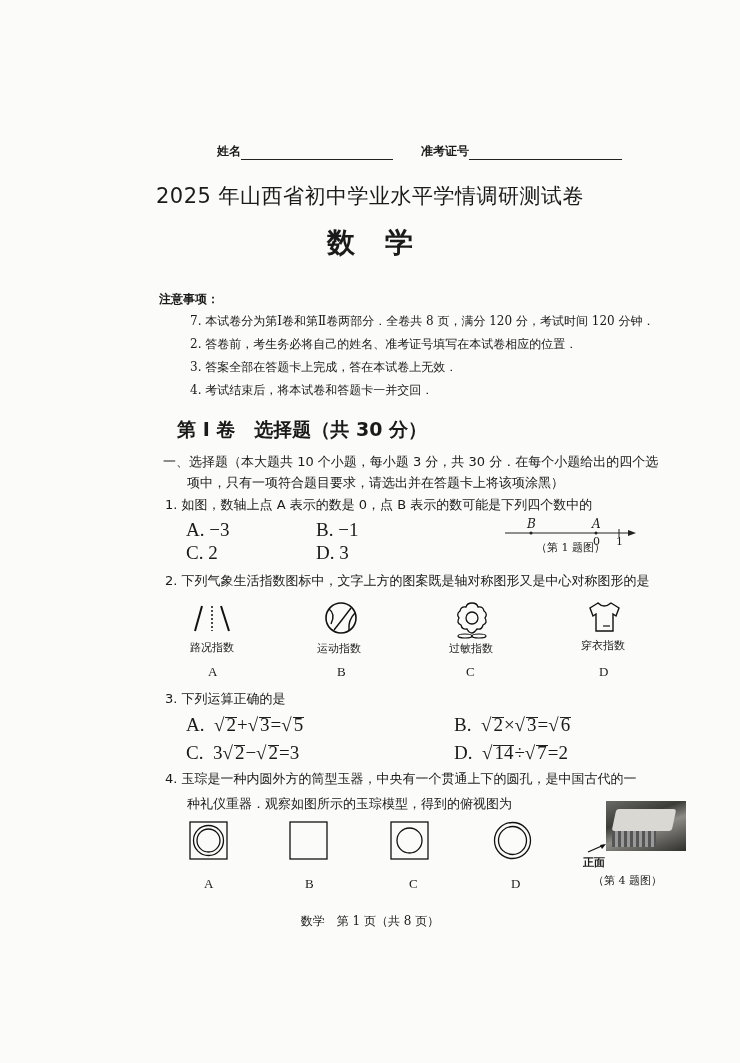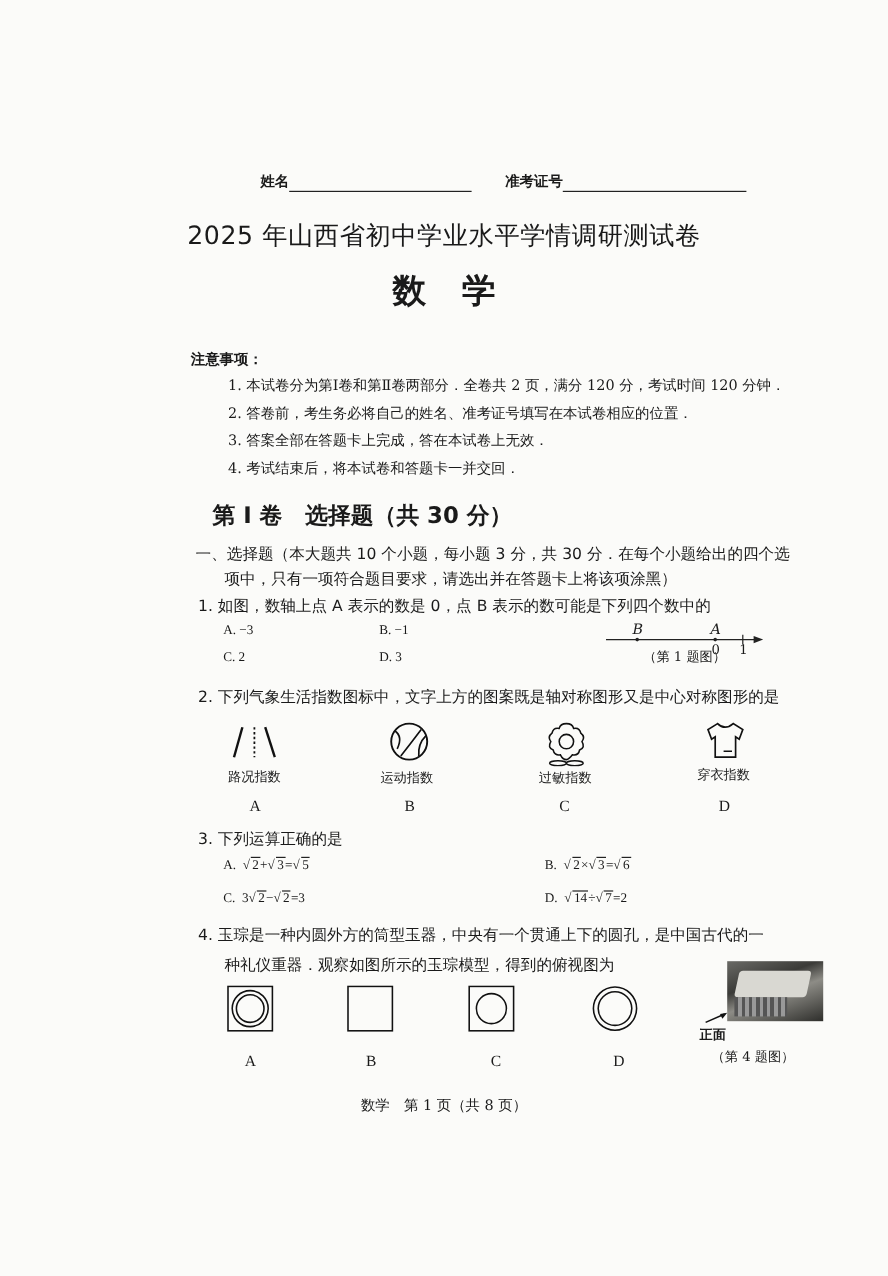--- a/index.html
+++ b/index.html
@@ -8,41 +8,41 @@
   .abs{position:absolute;}
   .hdr-fields{top:143px;left:217px;font-size:12px;display:flex;align-items:flex-end;font-weight:bold;}
   .hdr-fields .line{display:inline-block;border-bottom:1px solid #222;height:13px;}
   .title{top:182px;left:0;width:740px;text-align:center;font-family:"DejaVu Sans","Liberation Sans",sans-serif;font-size:21px;letter-spacing:0.5px;}
   .subject{top:224px;left:0;width:740px;text-align:center;font-family:"DejaVu Sans",sans-serif;font-size:28px;font-weight:bold;letter-spacing:30px;text-indent:30px;}
   .notice-title{top:291px;left:159px;font-size:12px;font-weight:bold;font-family:"DejaVu Sans",sans-serif;}
   .notice-item{left:190px;font-size:12px;}
   .sec-title{top:417px;left:0;width:604px;text-align:center;font-family:"DejaVu Sans",sans-serif;font-size:19px;font-weight:bold;}
   .sec-desc{left:163px;font-family:"DejaVu Sans",sans-serif;font-size:13px;}
   .q{left:165px;font-family:"DejaVu Sans",sans-serif;font-size:13px;}
-  .opt{font-family:"Liberation Serif",serif;font-size:11px;}
+  .opt{font-family:"Liberation Serif",serif;font-size:19px;}
   .cap{font-size:11px;}
   .lab{font-family:"DejaVu Sans",sans-serif;font-size:11px;}
   .letter{font-family:"Liberation Serif",serif;font-size:13px;}
   .sqrt{display:inline-block;border-top:1px solid #222;padding:0 1px;margin-left:1px;line-height:13px;}
   .footer{top:913px;left:0;width:740px;text-align:center;font-size:12px;}
 </style>
 </head>
 <body>
 
 <div class="abs hdr-fields">
   <span>姓名</span>
   <span class="line" style="width:152px;margin-right:28px;"></span>
   <span>准考证号</span>
   <span class="line" style="width:153px;"></span>
 </div>
 <div class="abs title">2025 年山西省初中学业水平学情调研测试卷</div>
 <div class="abs subject">数学</div>
 
 <div class="abs notice-title">注意事项：</div>
-<div class="abs notice-item" style="top:313px;">1.  本试卷分为第Ⅰ卷和第Ⅱ卷两部分．全卷共 2 页，满分 120 分，考试时间 120 分钟．</div>
+<div class="abs notice-item" style="top:313px;">7.  本试卷分为第Ⅰ卷和第Ⅱ卷两部分．全卷共 8 页，满分 120 分，考试时间 120 分钟．</div>
 <div class="abs notice-item" style="top:336px;">2.  答卷前，考生务必将自己的姓名、准考证号填写在本试卷相应的位置．</div>
 <div class="abs notice-item" style="top:359px;">3.  答案全部在答题卡上完成，答在本试卷上无效．</div>
 <div class="abs notice-item" style="top:382px;">4.  考试结束后，将本试卷和答题卡一并交回．</div>
 
 <div class="abs sec-title">第 I 卷　选择题（共 30 分）</div>
 <div class="abs sec-desc" style="top:453px;">一、选择题（本大题共 10 个小题，每小题 3 分，共 30 分．在每个小题给出的四个选</div>
 <div class="abs sec-desc" style="top:474px;left:187px;">项中，只有一项符合题目要求，请选出并在答题卡上将该项涂黑）</div>
 
 <div class="abs q" style="top:496px;">1.  如图，数轴上点 A 表示的数是 0，点 B 表示的数可能是下列四个数中的</div>
 <div class="abs opt" style="top:519px;left:186px;">A.  −3</div>

